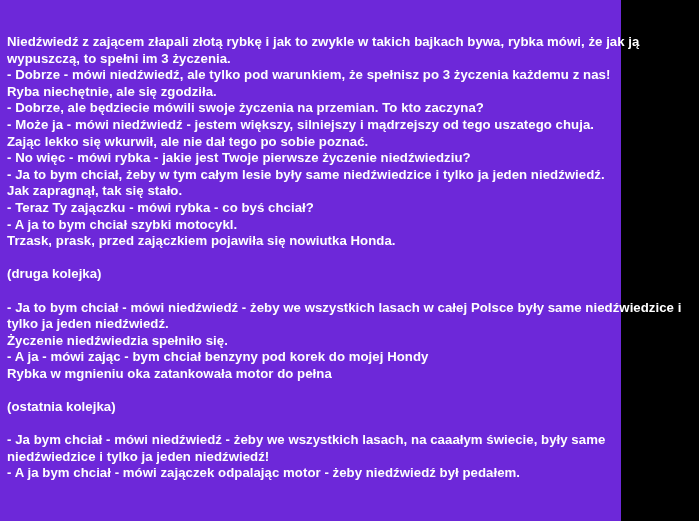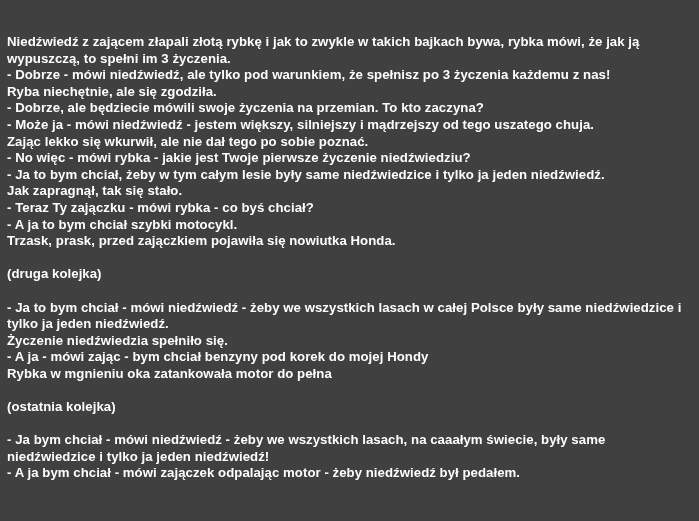--- a/index.html
+++ b/index.html
@@ -8,23 +8,23 @@
     background: #000000;
   }
   body {
     width: 699px;
     height: 521px;
     overflow: hidden;
     font-family: "Liberation Sans", sans-serif;
   }
   #page {
     position: relative;
-    width: 699px;
+    width: 621px;
     height: 521px;
-    background: #404040;
+    background: #6d28d9;
     box-sizing: border-box;
     text-decoration: underline;
   }
   #joke-text {
     position: absolute;
     left: 7px;
     top: 34px;
     width: 688px;
     color: #ffffff;
     font-family: "Liberation Sans", sans-serif;

